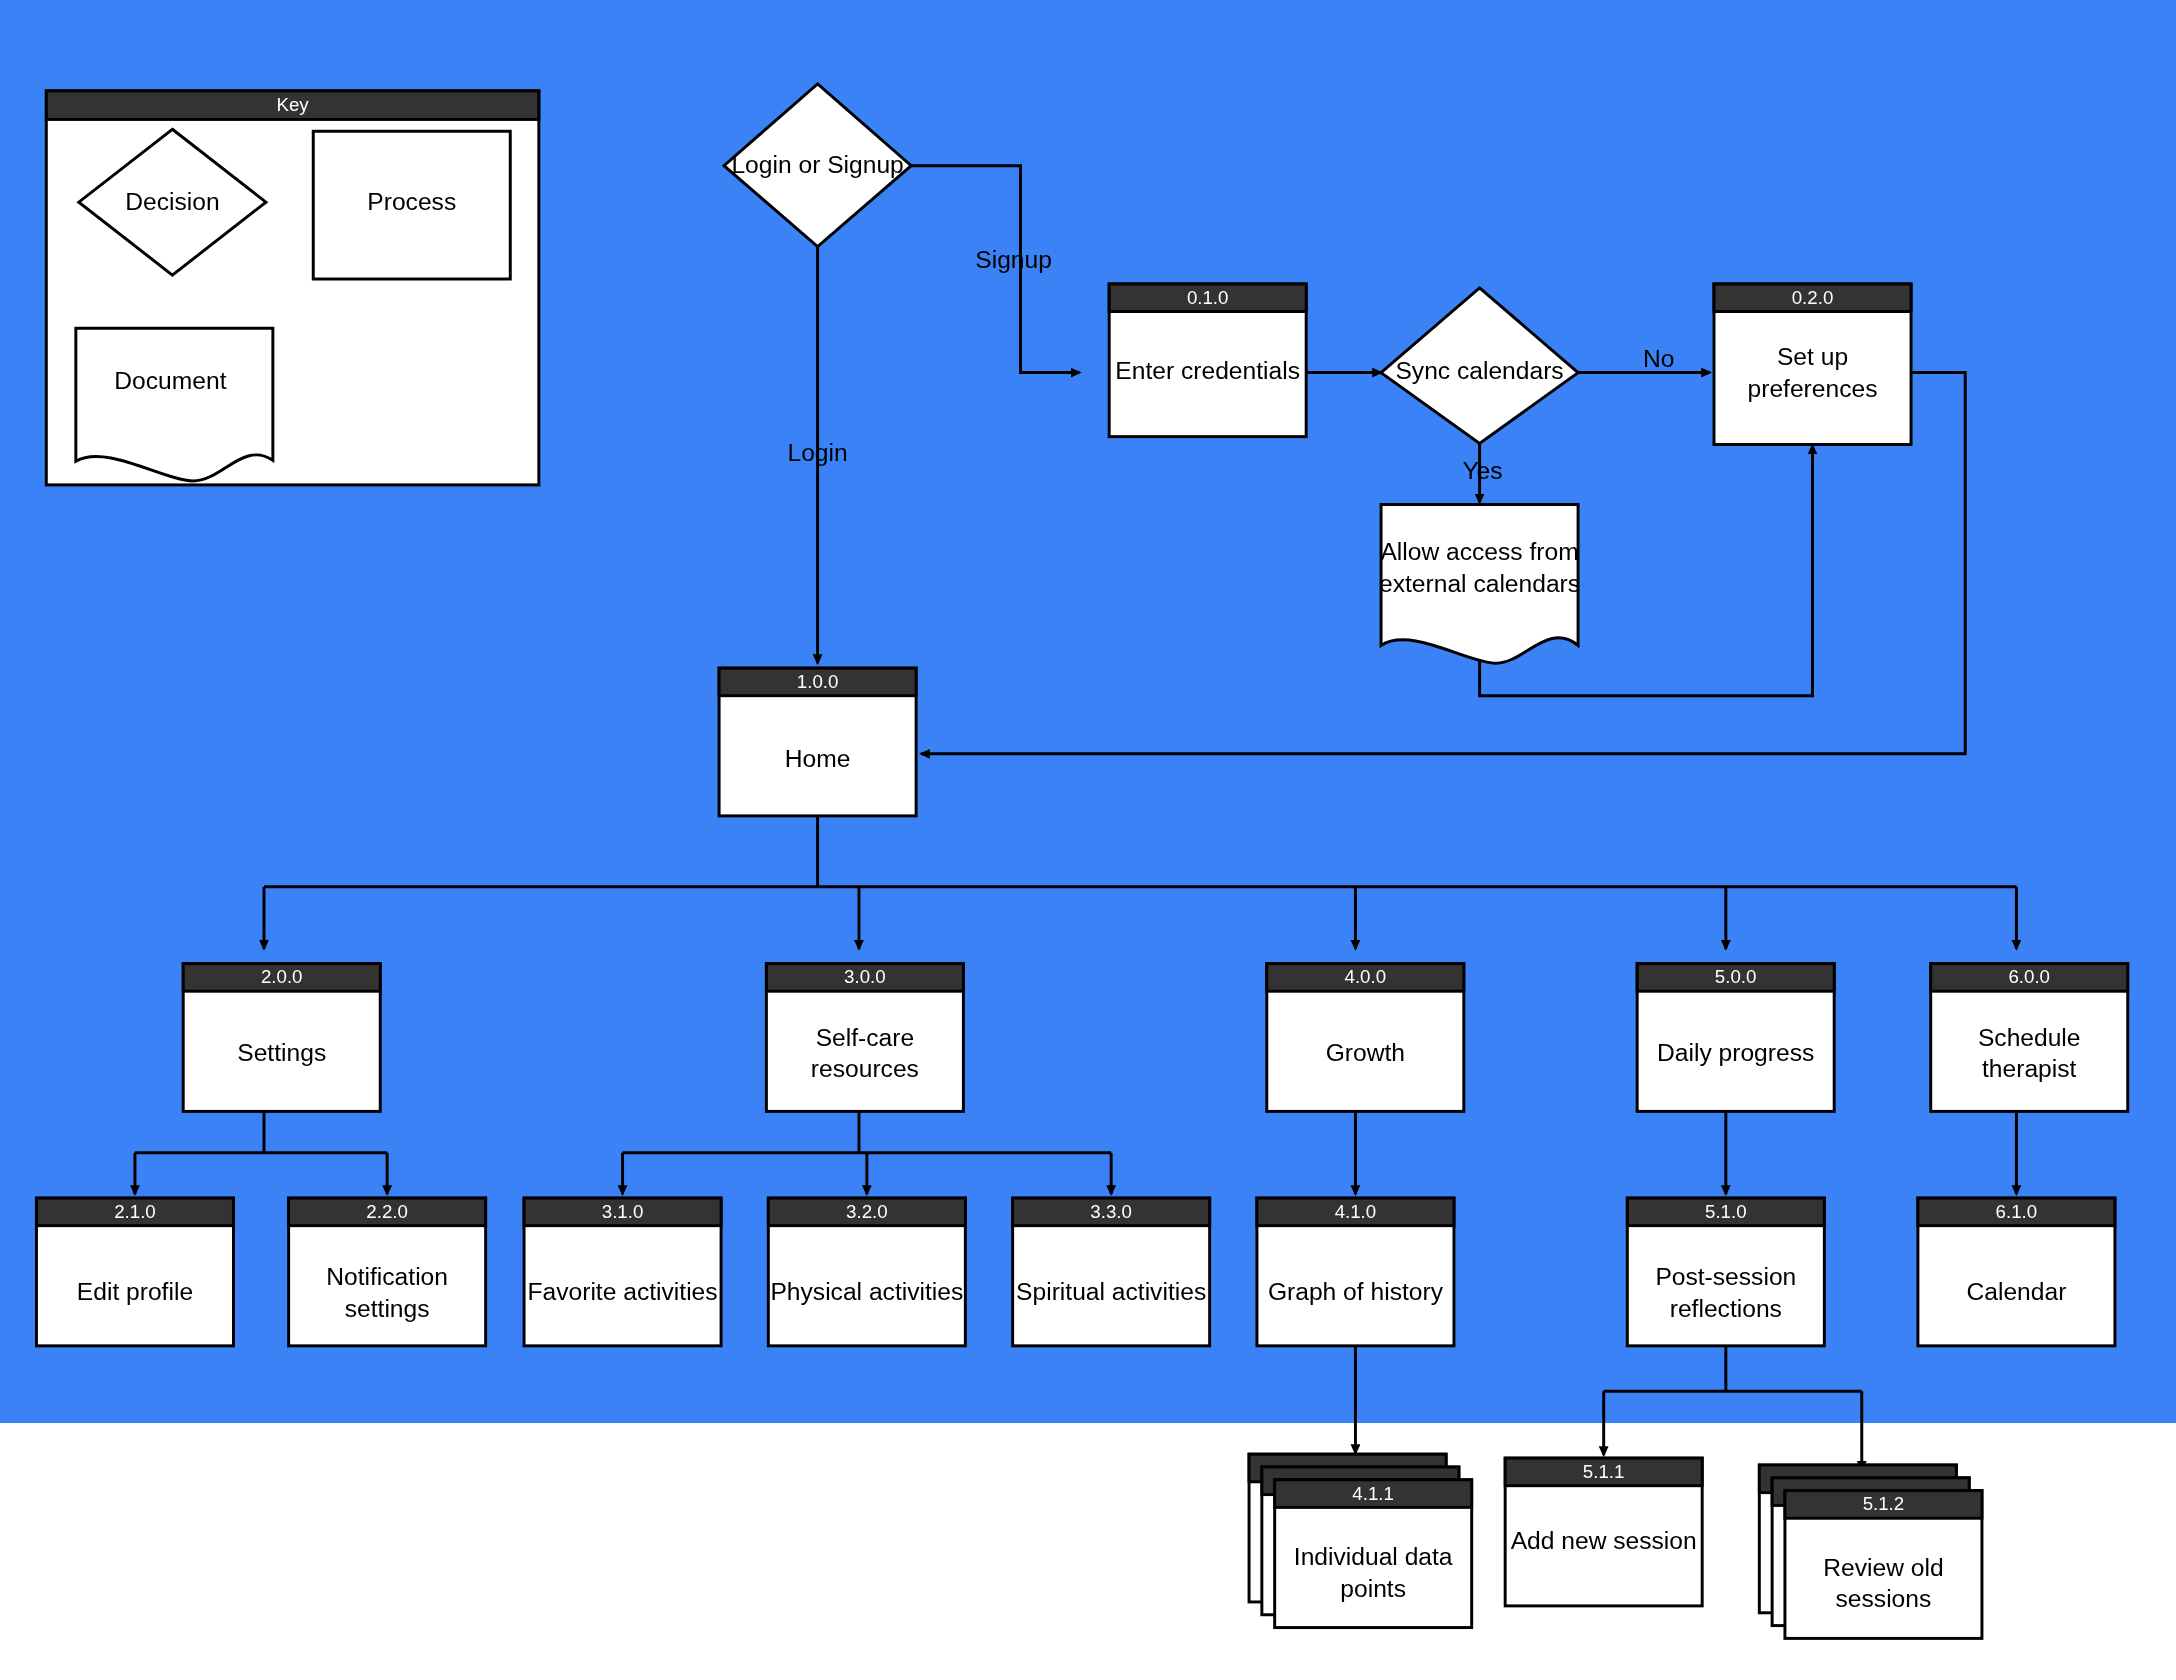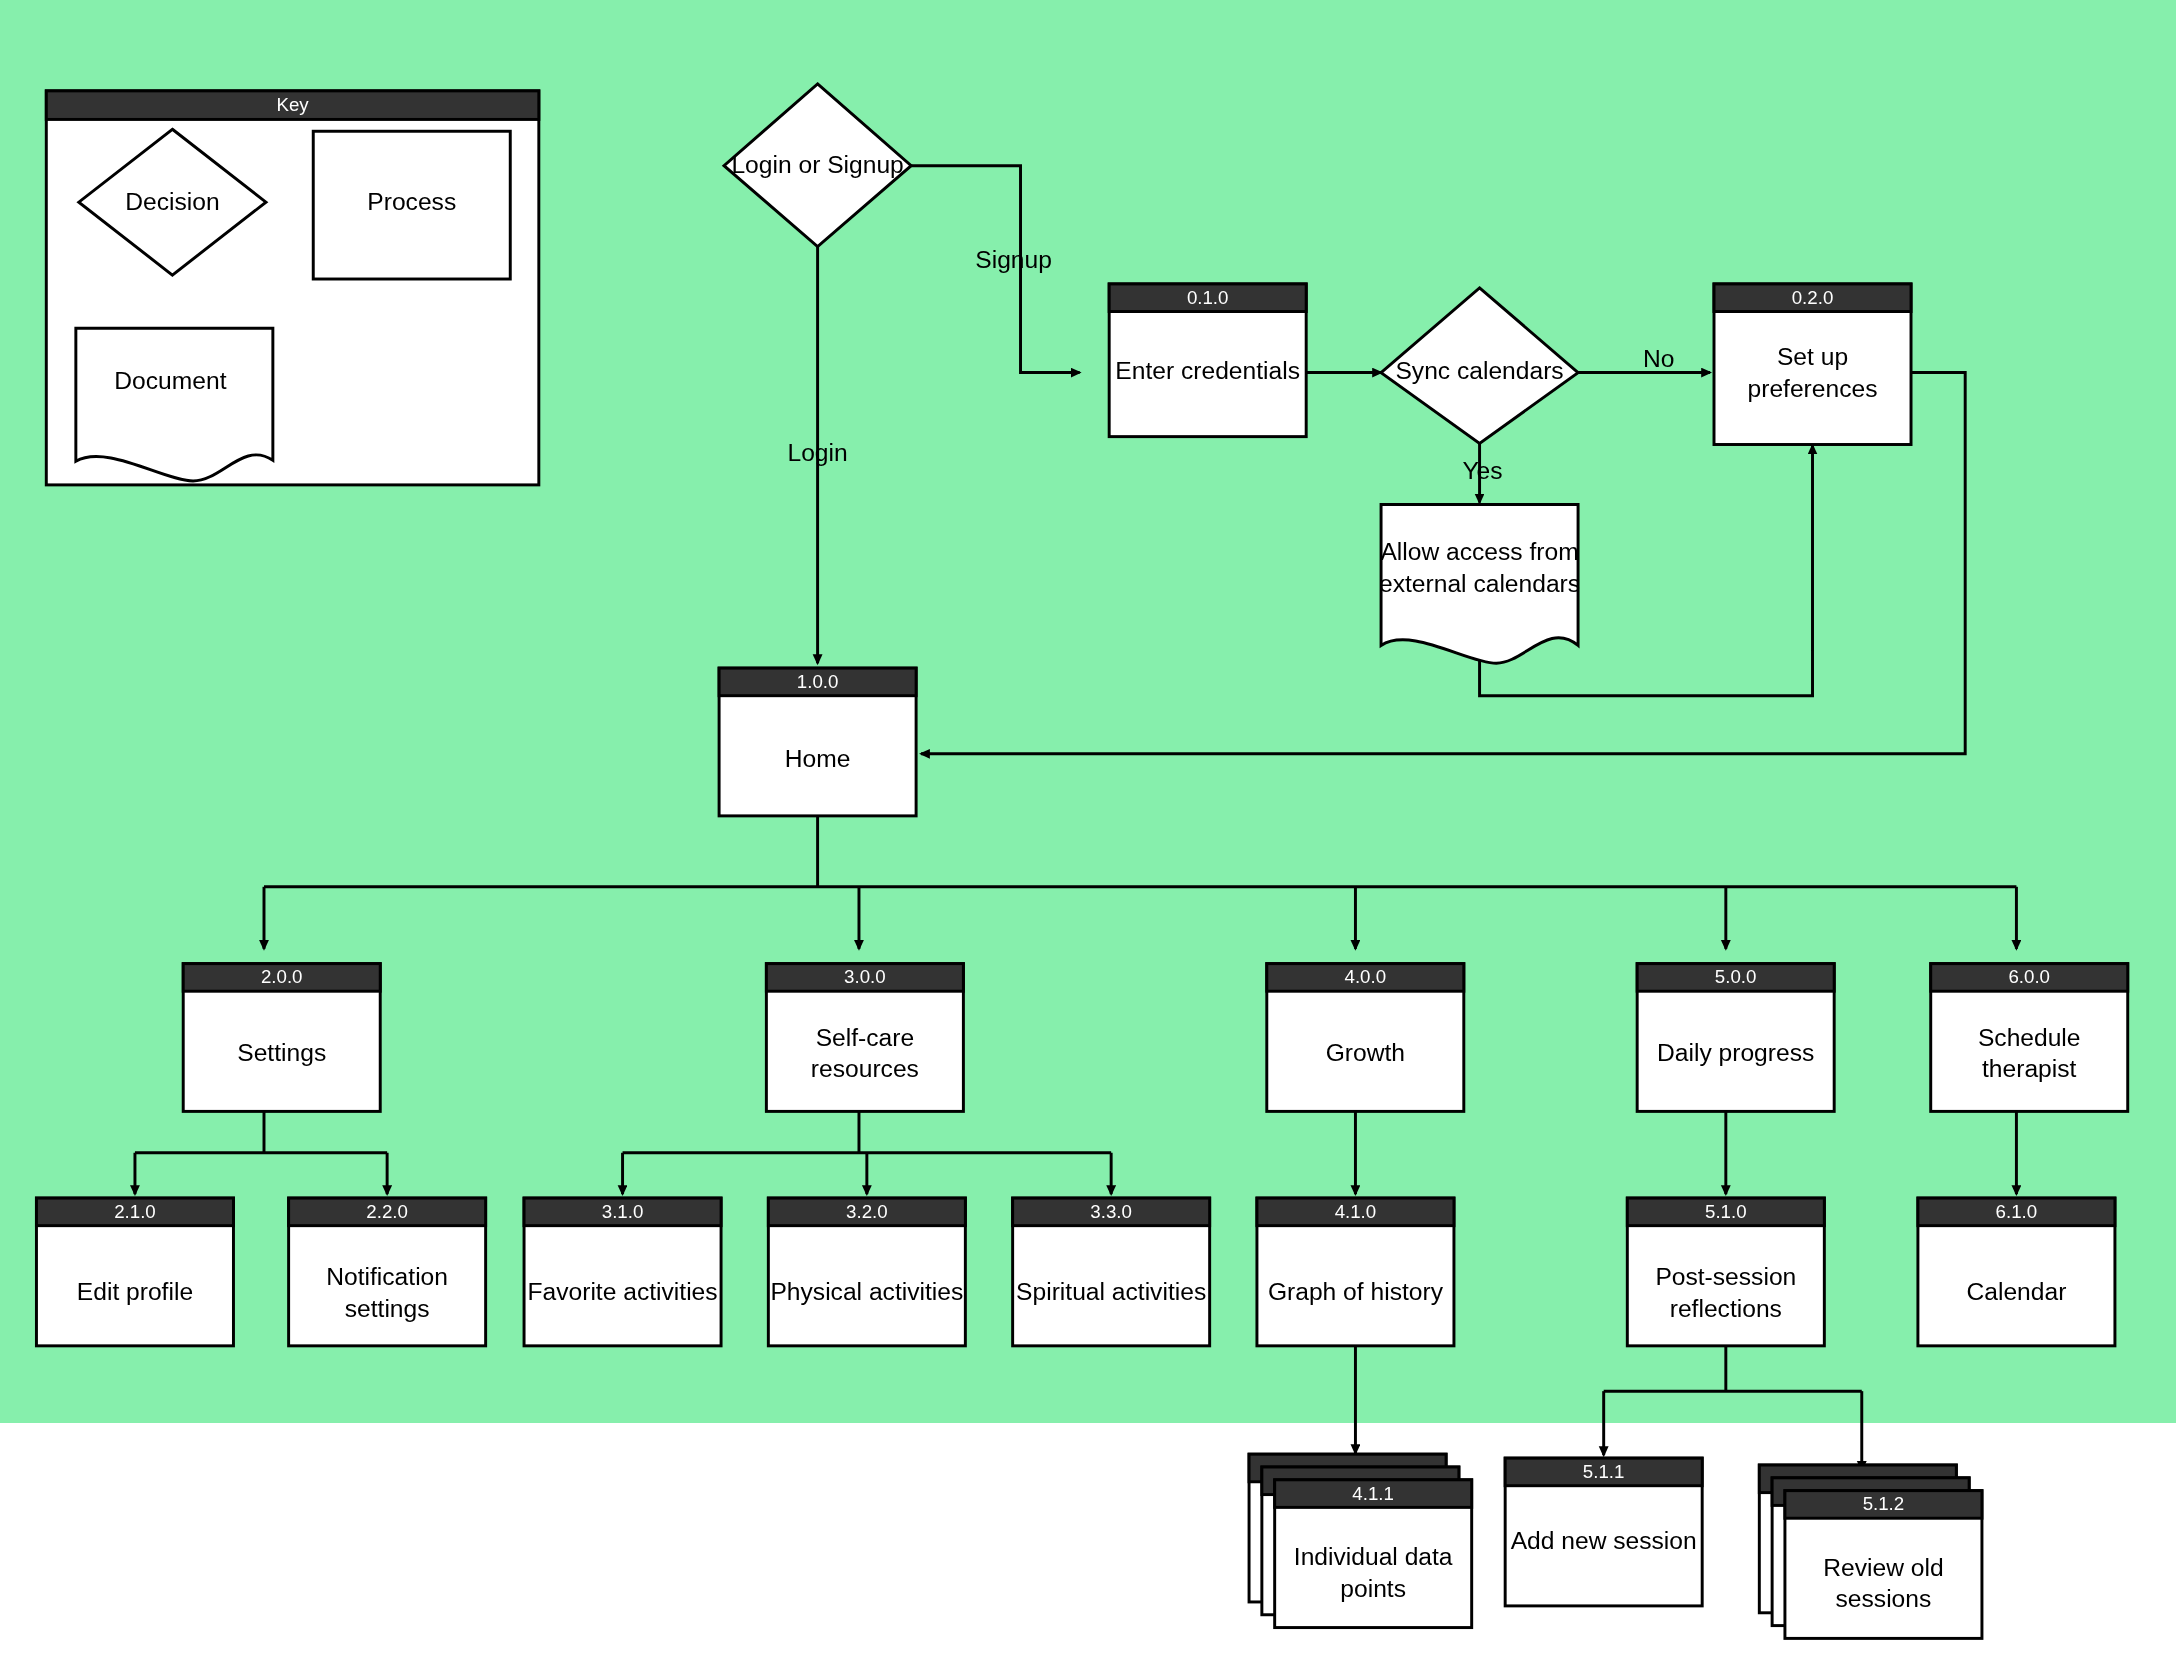--- a/index.html
+++ b/index.html
@@ -10,21 +10,21 @@
   body {
     width: 2176px;
     height: 1681px;
     font-family: "Liberation Sans", sans-serif;
     overflow: hidden;
   }
   #diagram-root {
     position: relative;
     width: 2176px;
     height: 1423px;
-    background: #86efac;
+    background: #3b82f6;
   }
   svg#flowchart {
     display: block;
     width: 2176px;
     height: 1681px;
   }
   .node-shape {
     fill: #ffffff;
     stroke: #000000;
     stroke-width: 3;

